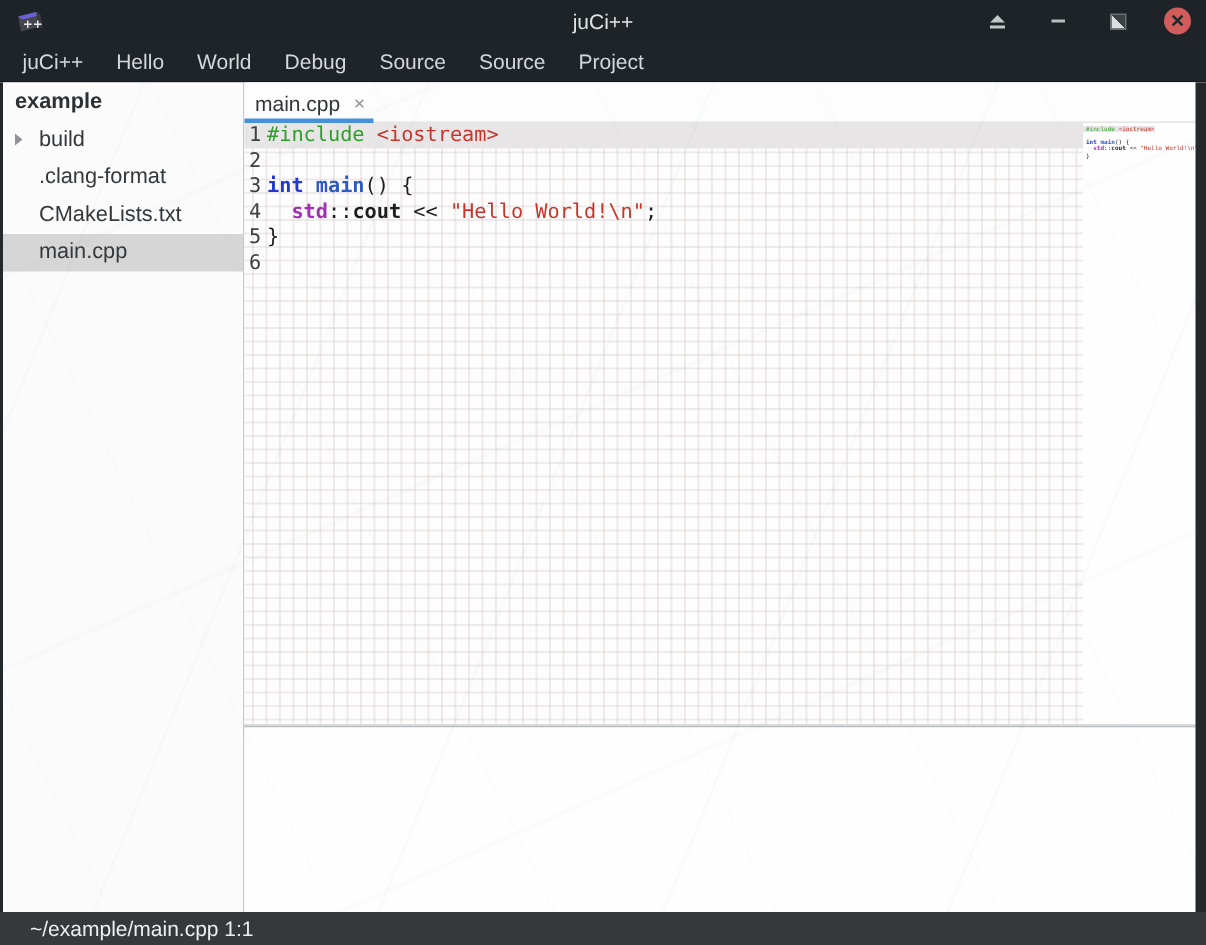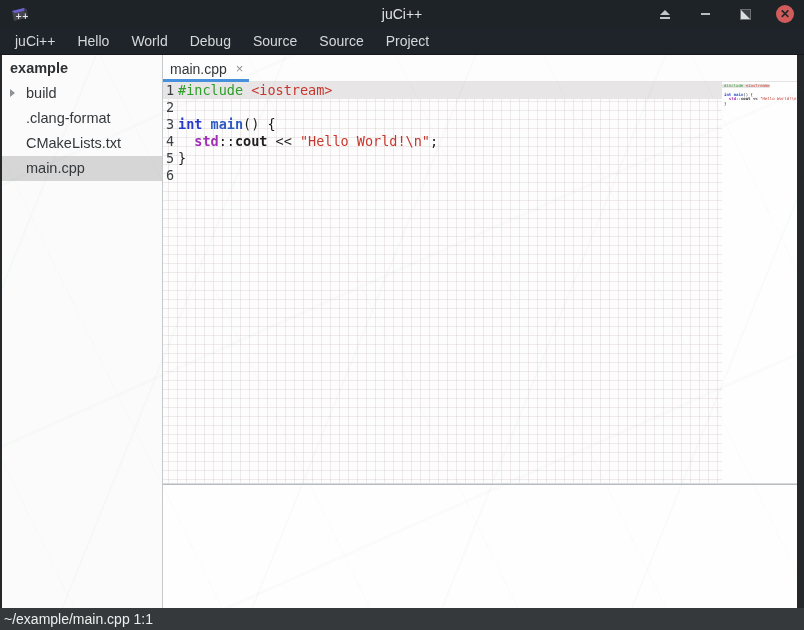--- a/index.html
+++ b/index.html
@@ -103,21 +103,21 @@
     font-family:"DejaVu Sans Mono", monospace;font-size:4px;padding-left:2px;
   }
   .mini-line.hl{background:#e7e5e5;}
   .h-divider{position:absolute;left:0;top:428px;width:634px;height:2px;background:#b9bcbe;border-top:1px solid #d7d9da;box-sizing:border-box;cursor:row-resize;}
   .terminal{position:absolute;left:0;top:430px;width:634px;height:123px;background:#fefefe;cursor:text;}
   
   .statusbar{
     position:absolute;left:0;top:608px;width:804px;height:22px;background:#35393b;
     display:flex;align-items:center;
   }
-  .status-path{color:#eceeef;font-size:14px;padding-left:4px;}
+  .status-path{color:#eceeef;font-size:14px;padding-left:20px;}
 </style>
 </head>
 <body>
 
 <div class="titlebar">
   <svg class="app-icon" viewBox="0 0 20 18">
     <path d="M3 6 L15 3 L17 13 L5 16 Z" fill="#45454e"></path>
     <path d="M3 6 L15 3 L18 5 L6 8 Z" fill="#6a5fd6"></path>
     <path d="M15 3 L18 5 L19.5 14 L17 13 Z" fill="#39393f"></path>
     <text x="6.2" y="13.5" font-size="8" fill="#e9e9ec" font-weight="bold" font-family="DejaVu Sans, sans-serif">++</text>

